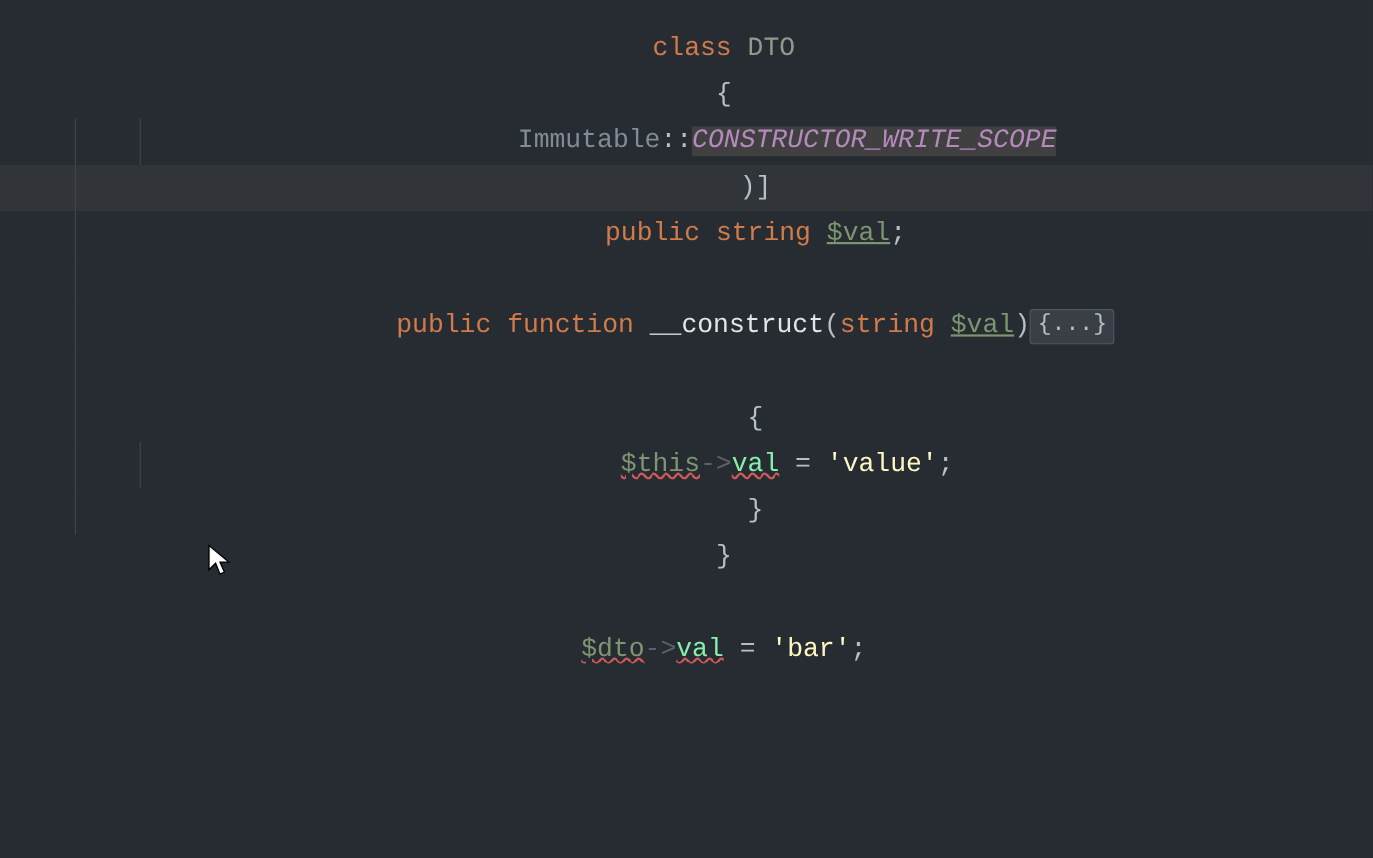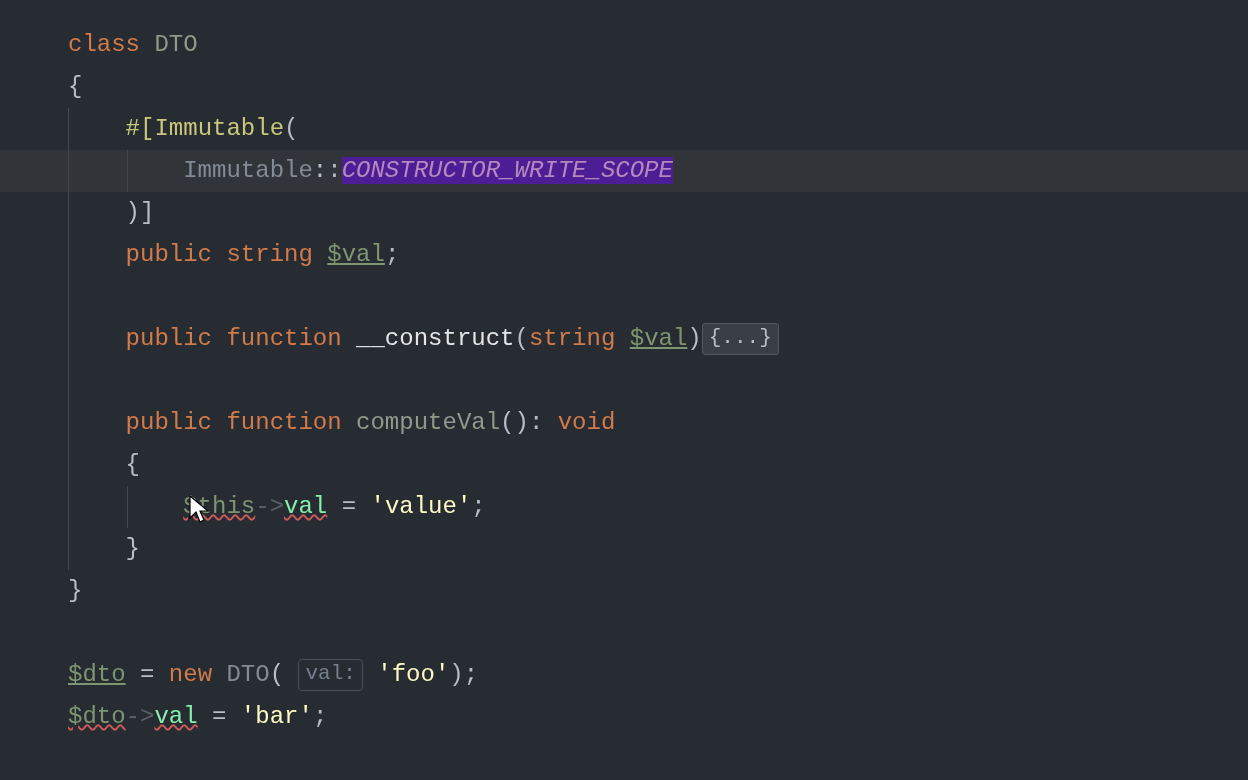--- a/index.html
+++ b/index.html
@@ -10,20 +10,21 @@
     background: #272c33;
     overflow: hidden;
   }
   .editor {
     font-family: ui-monospace, Menlo, Consolas, "Liberation Mono", monospace;
     font-size: 24px;
     line-height: 42px;
     color: #b6bec8;
     position: relative;
     padding-top: 24px;
+    text-align: center;
   }
   .line {
     white-space: pre;
     padding-left: 68px;
     position: relative;
     height: 42px;
   }
   .guide::before {
     content: "";
     position: absolute;
@@ -43,21 +44,21 @@
     background: #44474c;
   }
   .hl-line {
     position: absolute;
     left: 0;
     right: 0;
     height: 42px;
     background: #313439;
   }
   .hl-sel {
-    background: #4c1d95;
+    background: #404040;
   }
   .kw   { color: #d17a4a; }
   .decl { color: #90998a; }
   .cls  { color: #90998a; }
   .var  { color: #7d9570; text-decoration: underline; }
   .varu { color: #7d9570; text-decoration-line: underline; text-decoration-style: wavy; text-decoration-color: #d05a5a; text-decoration-thickness: 1.5px; }
   .prop { color: #86efac; }
   .const{ color: #b589bd; font-style: italic; }
   .attr { color: #c9c87a; }
   .str  { color: #fef9c3; }
@@ -97,47 +98,44 @@
 <body>
 
 <div class="editor">
 
   <div class="hl-line" style="top:150px;"></div>
 
   <div class="line"><span class="kw">class</span><span class="pun"> </span><span class="decl">DTO</span></div>
 
   <div class="line"><span class="pun">{</span></div>
 
-  <div class="line guide">    <span class="attr">#[</span><span class="attr">Immutable</span><span class="pun">(</span></div>
 
   <div class="line guide guide2">        <span class="muted">Immutable</span><span class="pun">::</span><span class="const hl-sel">CONSTRUCTOR_WRITE_SCOPE</span></div>
 
   <div class="line guide">    <span class="pun">)]</span></div>
 
   <div class="line guide">    <span class="kw">public</span> <span class="kw">string</span> <span class="var">$val</span><span class="pun">;</span></div>
 
   <div class="line guide"></div>
 
   <div class="line guide">    <span class="kw">public</span> <span class="kw">function</span> <span class="mutedn">__construct</span><span class="pun">(</span><span class="kw">string</span> <span class="var">$val</span><span class="pun">)</span><span class="fold">{...}</span></div>
 
   <div class="line guide"></div>
 
-  <div class="line guide">    <span class="kw">public</span> <span class="kw">function</span> <span class="cls">computeVal</span><span class="pun">(): </span><span class="kw">void</span></div>
 
   <div class="line guide">    <span class="pun">{</span></div>
 
   <div class="line guide guide2">        <span class="varu">$this</span><span class="dim">-&gt;</span><span class="prop" style="text-decoration-line:underline;text-decoration-style:wavy;text-decoration-color:#d05a5a;text-decoration-thickness:1.5px;">val</span><span class="pun"> = </span><span class="str">'value'</span><span class="pun">;</span></div>
 
   <div class="line guide">    <span class="pun">}</span></div>
 
   <div class="line"><span class="pun">}</span></div>
 
   <div class="line"></div>
 
-  <div class="line"><span class="var">$dto</span><span class="pun"> = </span><span class="kw">new</span> <span class="muted">DTO</span><span class="pun">(</span> <span class="hint">val:</span> <span class="str">'foo'</span><span class="pun">);</span></div>
 
   <div class="line"><span class="varu">$dto</span><span class="dim">-&gt;</span><span class="prop" style="text-decoration-line:underline;text-decoration-style:wavy;text-decoration-color:#d05a5a;text-decoration-thickness:1.5px;">val</span><span class="pun"> = </span><span class="str">'bar'</span><span class="pun">;</span></div>
 
   <svg class="cursor" width="24" height="30" viewBox="0 0 24 30" style="left:188px; top:494px;">
     <path d="M2 2 L2 24 L8 18 L12 28 L16 26 L12 17 L20 17 Z" fill="#ffffff" stroke="#000000" stroke-width="1.2"></path>
   </svg>
 
 </div>
 
 </body></html>

